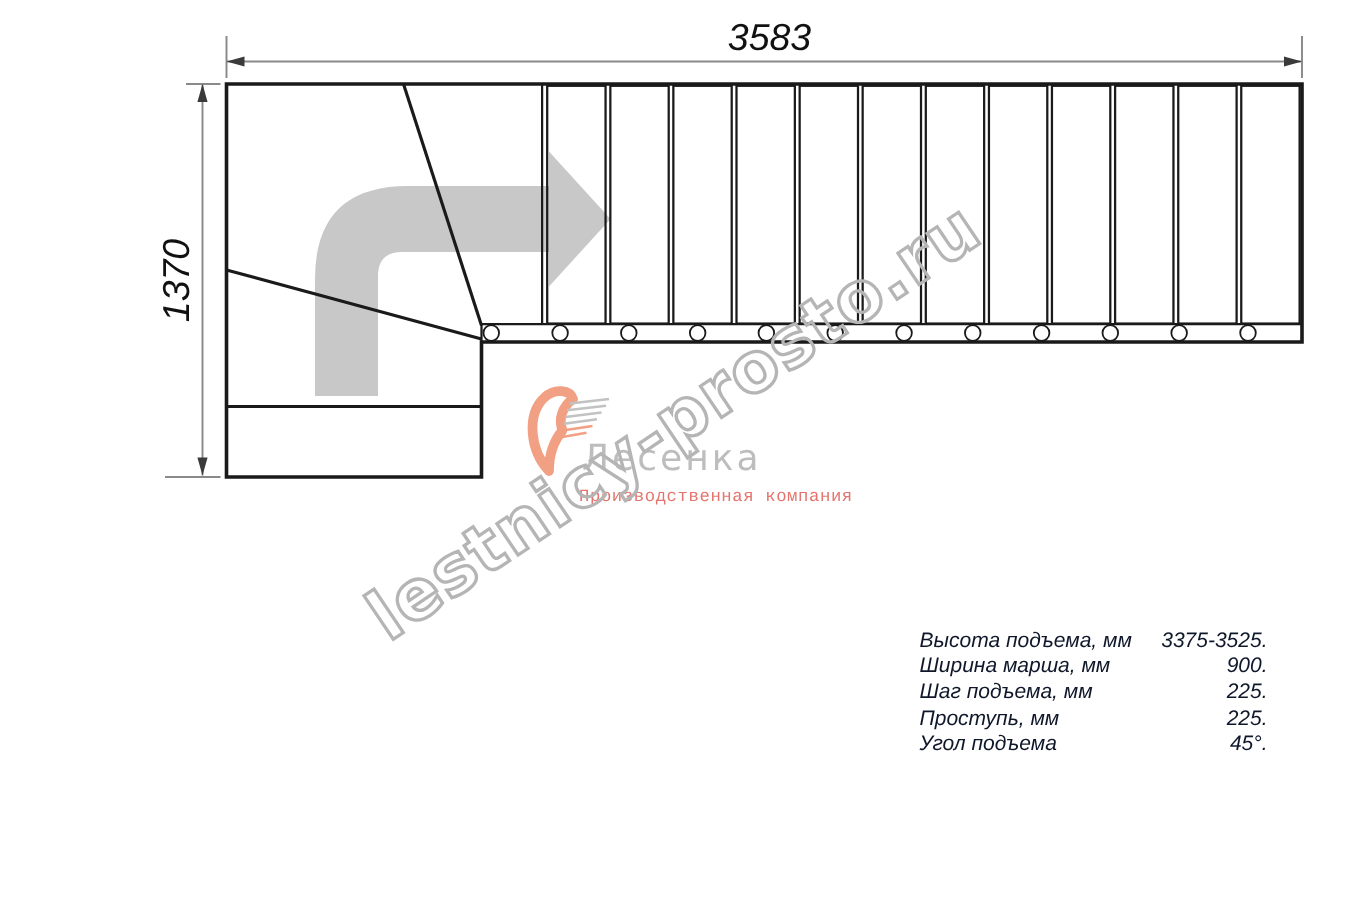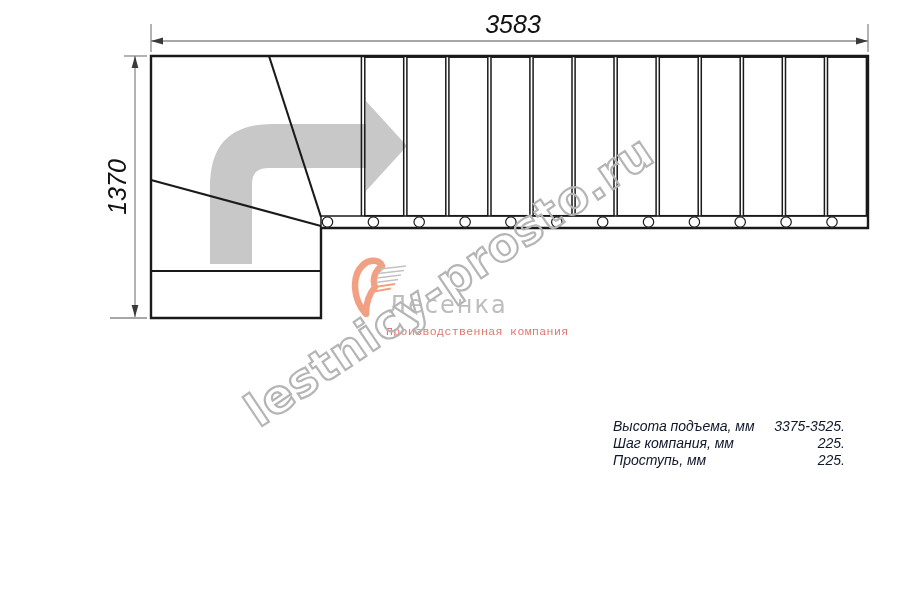--- a/index.html
+++ b/index.html
@@ -134,22 +134,30 @@
   </div>
 
   <div class="watermark">lestnicy-prosto.ru</div>
 
   <div class="specs">
     <div class="spec-row">
       <span class="spec-label">Высота подъема, мм</span>
       <span class="spec-value">3375-3525.</span>
     </div>
     <div class="spec-row">
-      <span class="spec-label">Шаг компания, мм</span>
+      <span class="spec-label">Ширина марша, мм</span>
+      <span class="spec-value">900.</span>
+    </div>
+    <div class="spec-row">
+      <span class="spec-label">Шаг подъема, мм</span>
       <span class="spec-value">225.</span>
     </div>
     <div class="spec-row">
       <span class="spec-label">Проступь, мм</span>
       <span class="spec-value">225.</span>
     </div>
+    <div class="spec-row">
+      <span class="spec-label">Угол подъема</span>
+      <span class="spec-value">45°.</span>
+    </div>
   </div>
 
 </div>
 
 </body></html>

